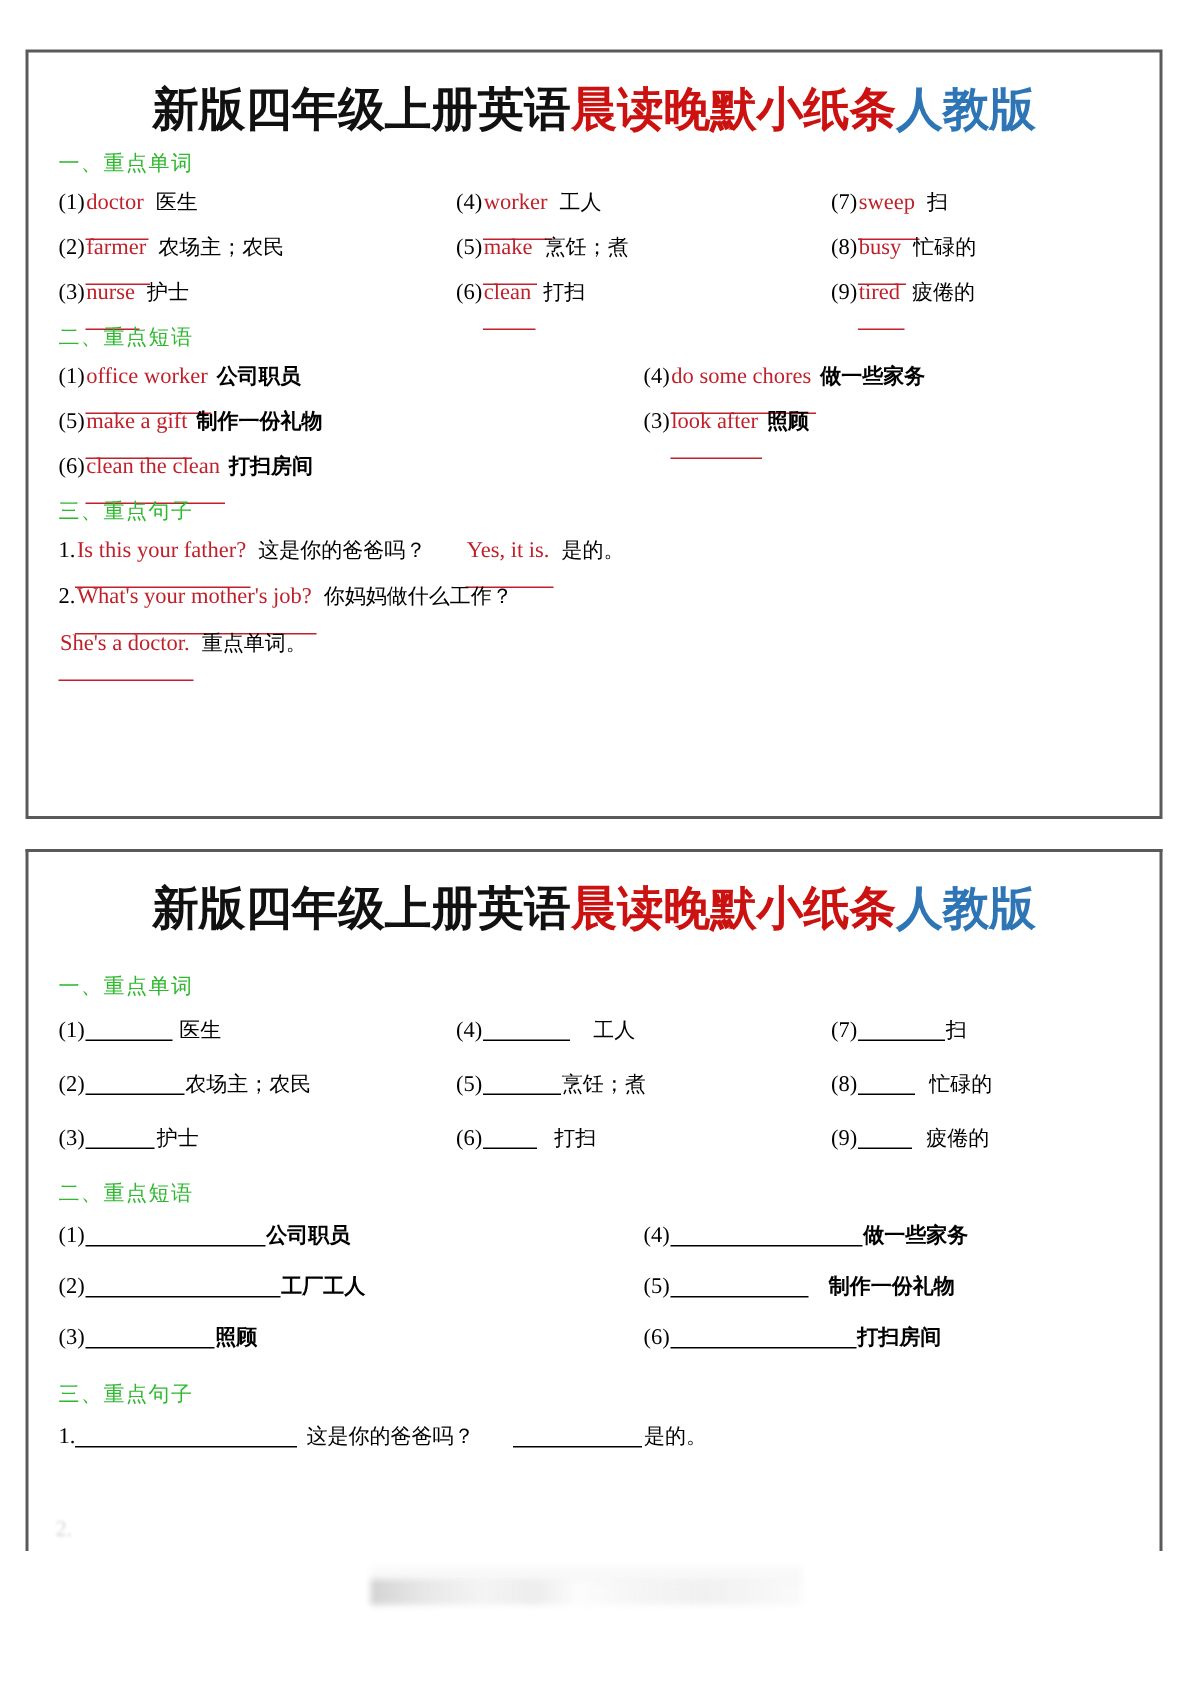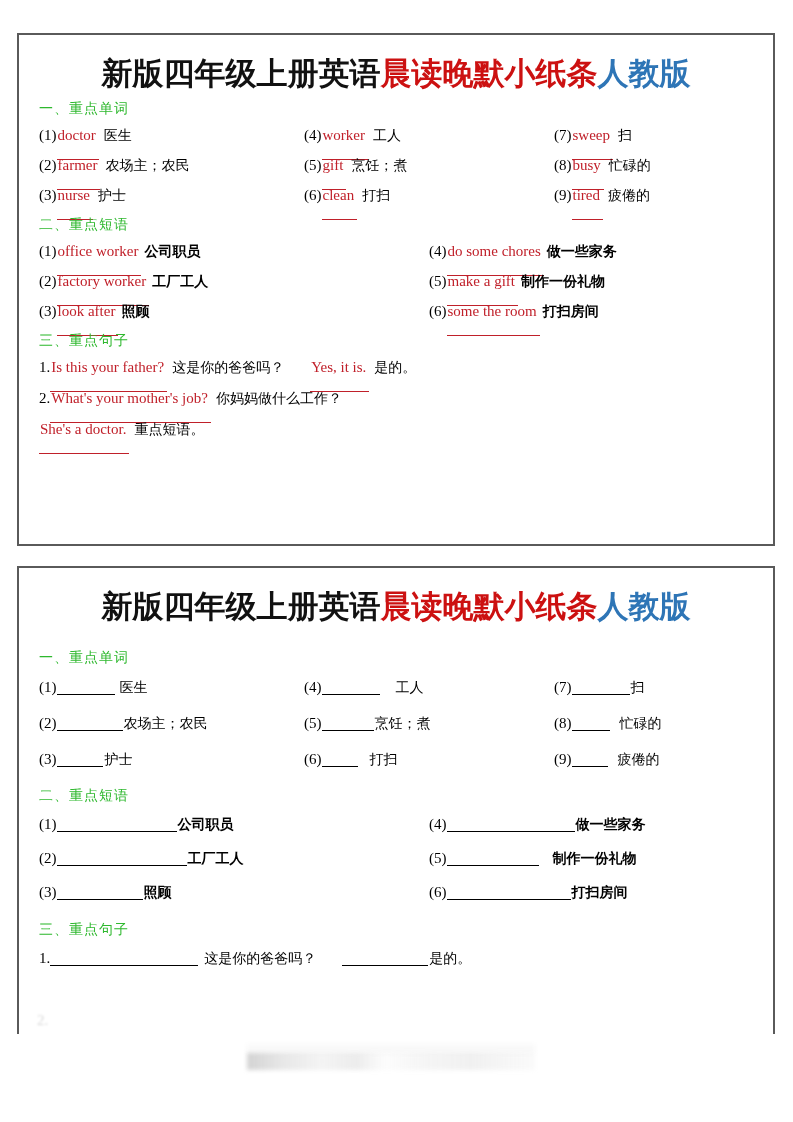--- a/index.html
+++ b/index.html
@@ -169,48 +169,47 @@
     <div class="body-wrap">
 
       <div class="sec-head">一、重点单词</div>
       <div class="grid3">
 
         <div class="cell"><span class="num">(1)</span><span class="en">doctor</span><span class="zh">医生</span></div>
         <div class="cell"><span class="num">(4)</span><span class="en">worker</span><span class="zh">工人</span></div>
         <div class="cell"><span class="num">(7)</span><span class="en">sweep</span><span class="zh">扫</span></div>
 
         <div class="cell"><span class="num">(2)</span><span class="en">farmer</span><span class="zh">农场主；农民</span></div>
-        <div class="cell"><span class="num">(5)</span><span class="en">gift</span><span class="zh">烹饪；煮</span></div>
+        <div class="cell"><span class="num">(5)</span><span class="en">make</span><span class="zh">烹饪；煮</span></div>
         <div class="cell"><span class="num">(8)</span><span class="en">busy</span><span class="zh">忙碌的</span></div>
 
         <div class="cell"><span class="num">(3)</span><span class="en">nurse</span><span class="zh">护士</span></div>
         <div class="cell"><span class="num">(6)</span><span class="en">clean</span><span class="zh">打扫</span></div>
         <div class="cell"><span class="num">(9)</span><span class="en">tired</span><span class="zh">疲倦的</span></div>
       </div>
 
       <div class="sec-head" style="margin-top:6px;">二、重点短语</div>
       <div class="grid2">
         <div class="cell"><span class="num">(1)</span><span class="en">office worker</span><span class="zh tight">公司职员</span></div>
         <div class="cell"><span class="num">(4)</span><span class="en">do some chores</span><span class="zh tight">做一些家务</span></div>
 
-        <div class="cell"><span class="num">(2)</span><span class="en">factory worker</span><span class="zh tight">工厂工人</span></div>
         <div class="cell"><span class="num">(5)</span><span class="en">make a gift</span><span class="zh tight">制作一份礼物</span></div>
 
         <div class="cell"><span class="num">(3)</span><span class="en">look after</span><span class="zh tight">照顾</span></div>
-        <div class="cell"><span class="num">(6)</span><span class="en">some the room</span><span class="zh tight">打扫房间</span></div>
+        <div class="cell"><span class="num">(6)</span><span class="en">clean the clean</span><span class="zh tight">打扫房间</span></div>
       </div>
 
       <div class="sec-head" style="margin-top:6px;">三、重点句子</div>
       <div class="sent-block">
 
         <div class="sent-line"><span class="num">1.</span><span class="en">Is this your father?</span><span class="zh">这是你的爸爸吗？</span><span class="gap"></span><span class="en">Yes, it is.</span><span class="zh">是的。</span></div>
 
         <div class="sent-line"><span class="num">2.</span><span class="en">What's your mother's job?</span><span class="zh">你妈妈做什么工作？</span></div>
 
-        <div class="sent-line"><span class="en">She's a doctor.</span><span class="zh">重点短语。</span></div>
+        <div class="sent-line"><span class="en">She's a doctor.</span><span class="zh">重点单词。</span></div>
       </div>
 
     </div>
   </div>
 
   <div class="panel" id="panel-2">
 
     <div class="sheet-title">
       <span class="t-black">新版四年级上册英语</span><span class="t-red">晨读晚默小纸条</span><span class="t-blue">人教版</span>
     </div>

